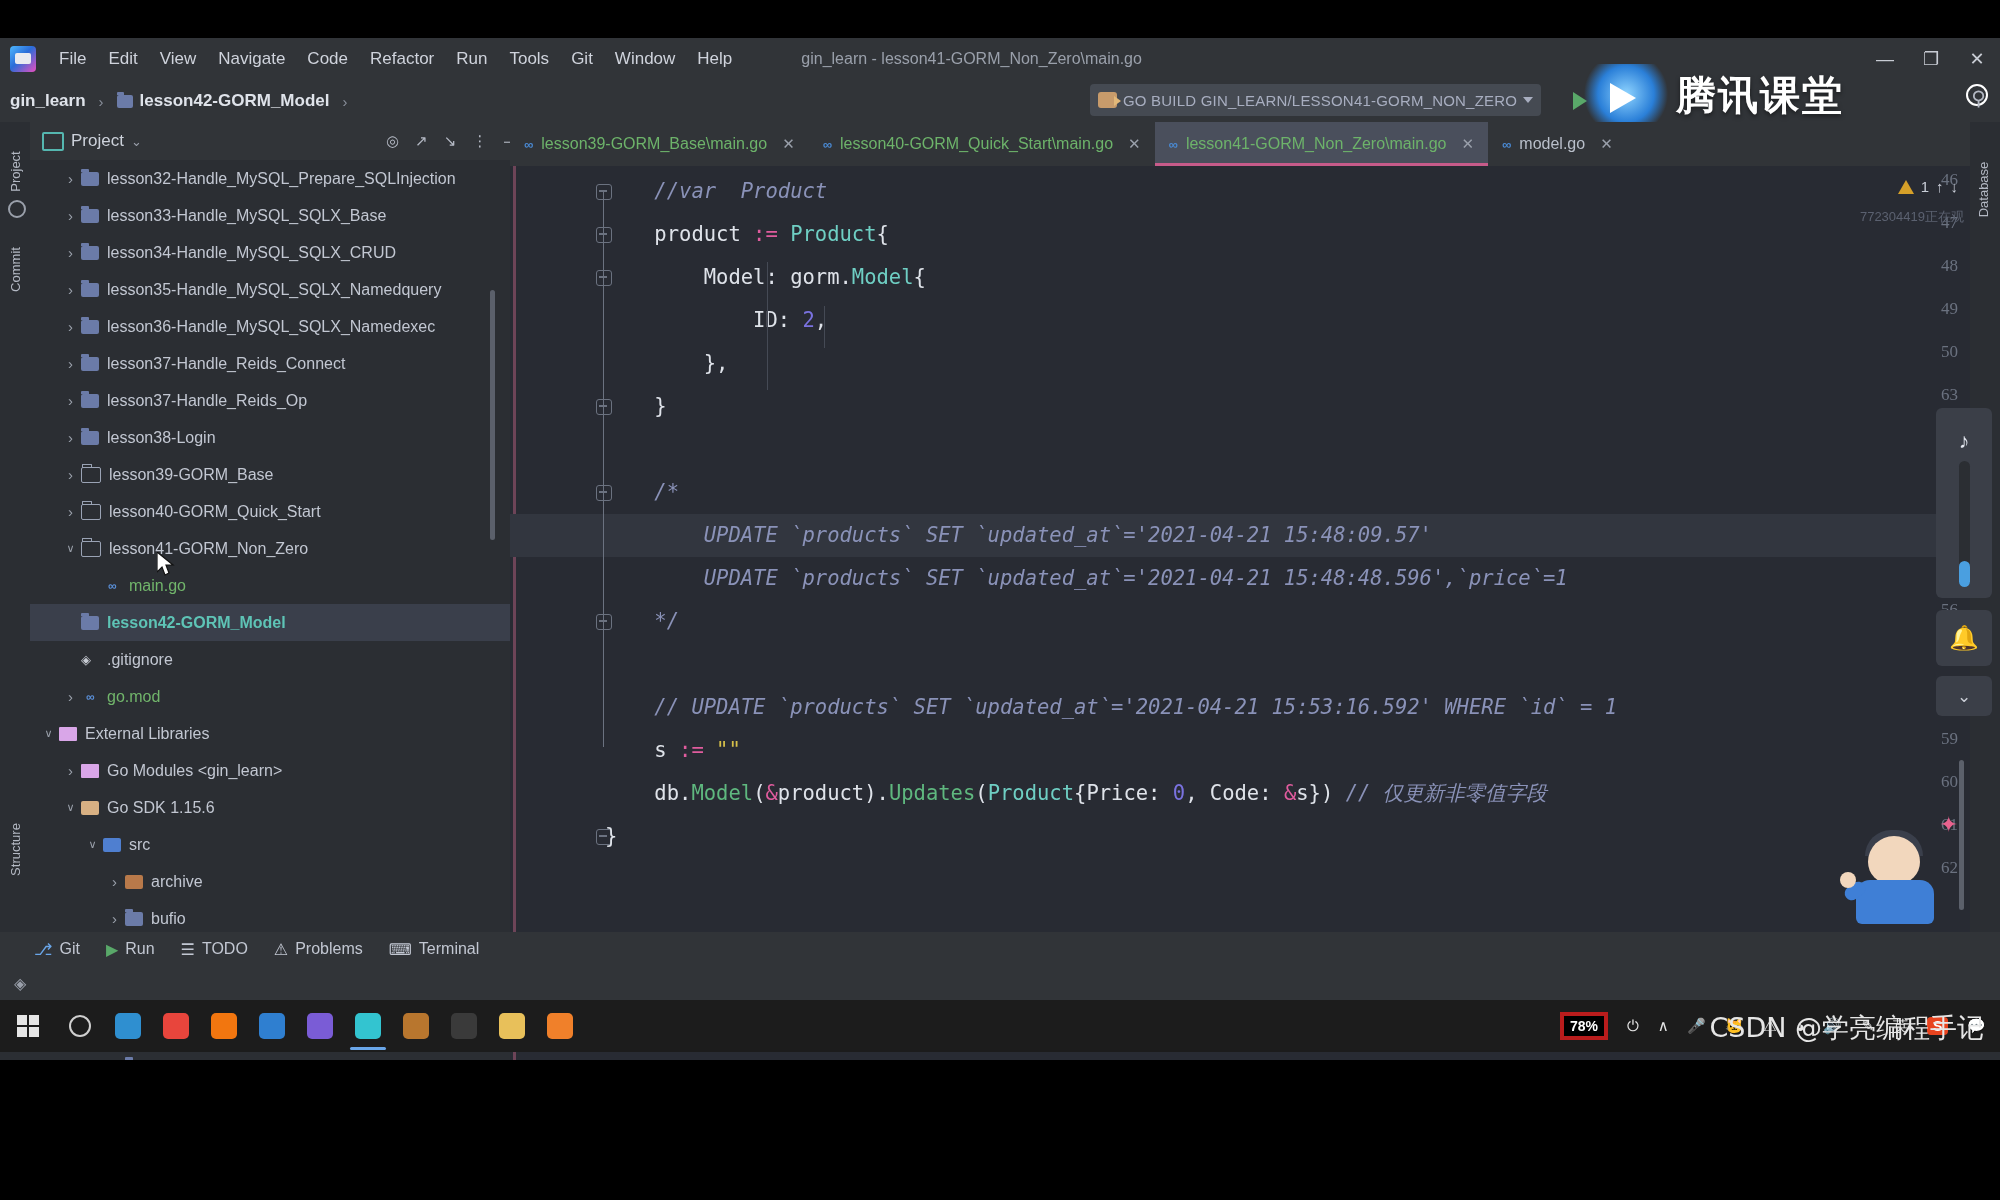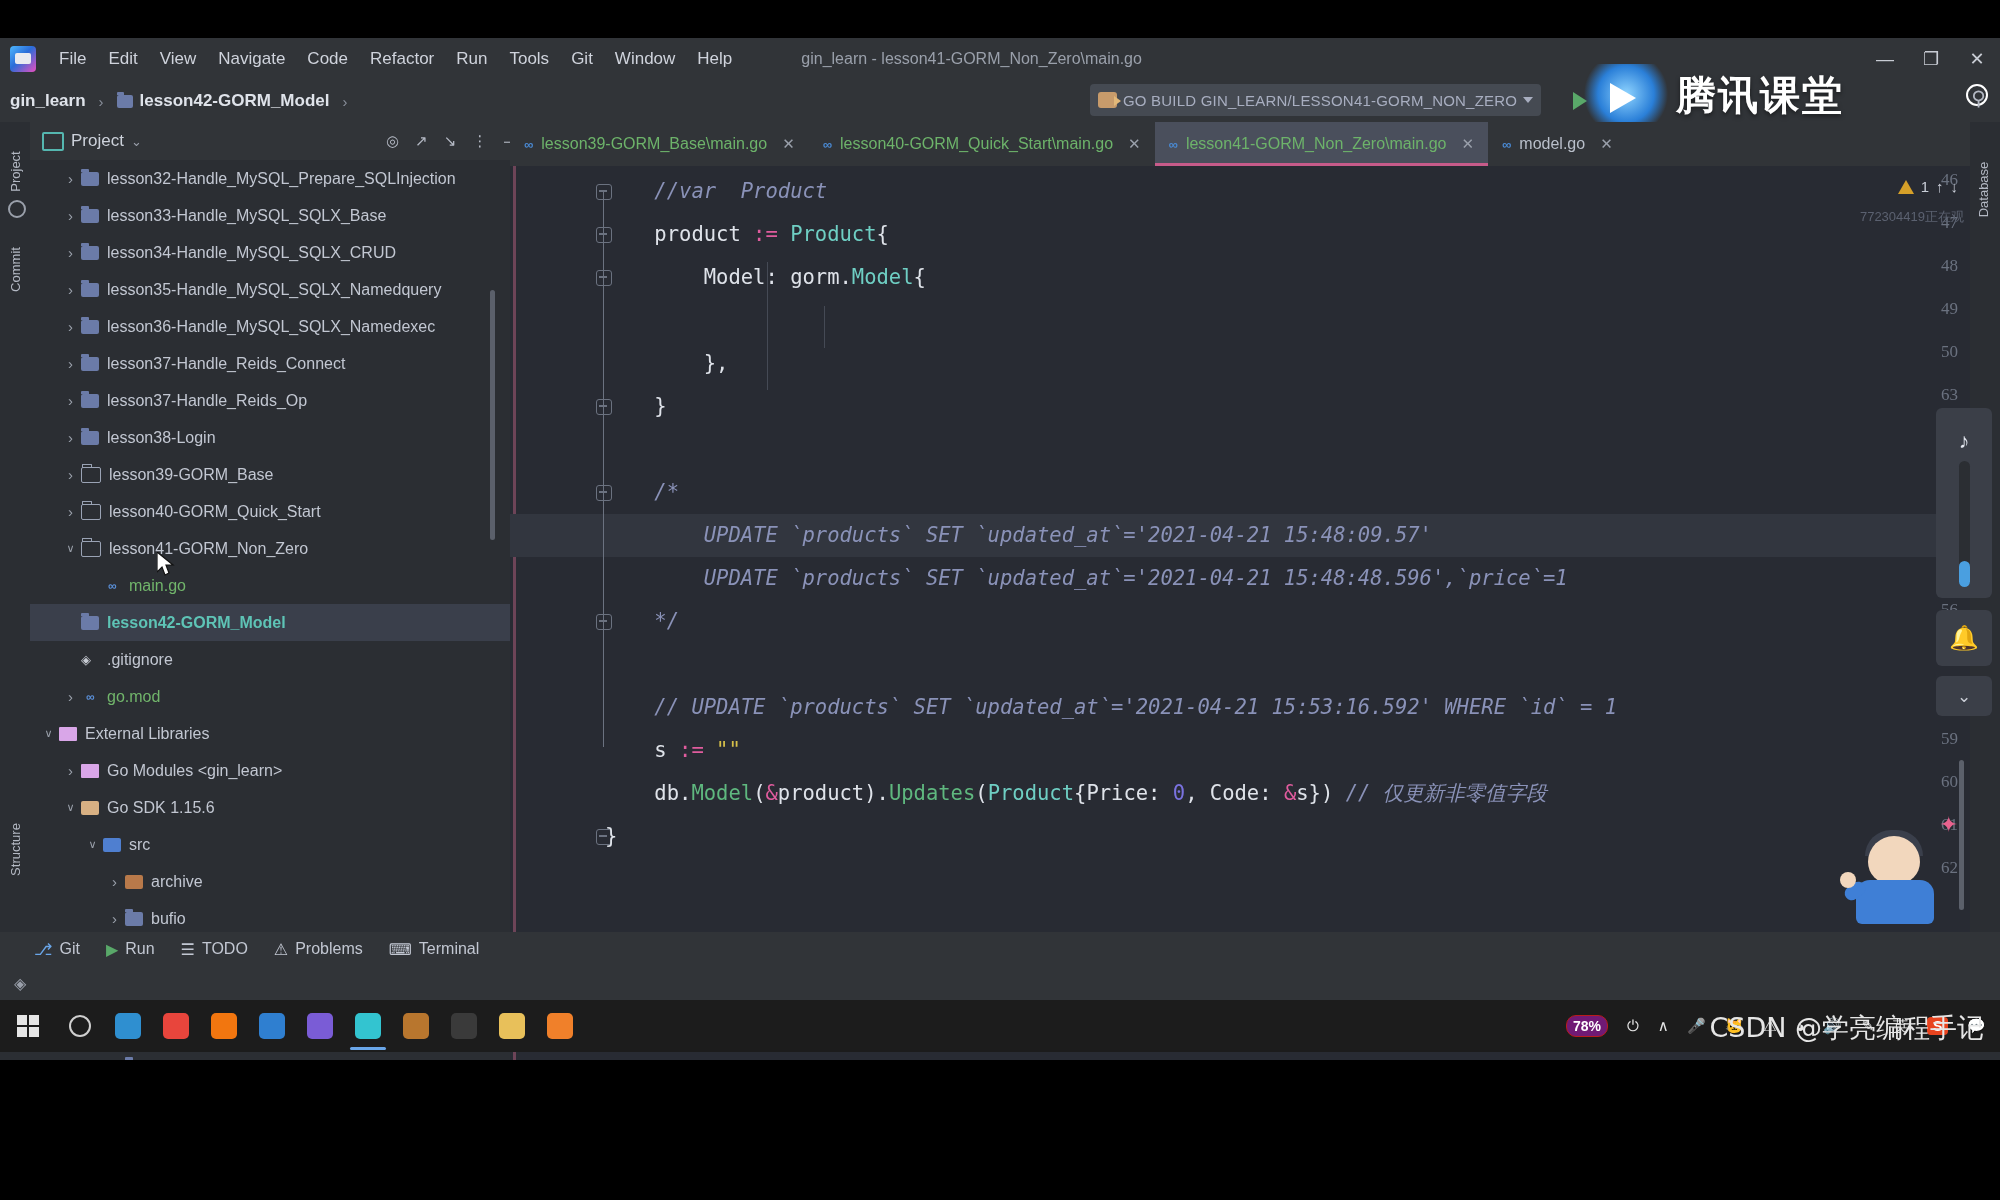--- a/index.html
+++ b/index.html
@@ -170,21 +170,21 @@
   .taskbar{position:absolute;left:0;bottom:0;width:2000px;height:52px;background:#1c1c1c;
            display:flex;align-items:center;}
   .tb-start{width:56px;height:52px;display:flex;align-items:center;justify-content:center;}
   .winlogo{width:22px;height:22px;display:grid;grid-template-columns:1fr 1fr;grid-template-rows:1fr 1fr;gap:2.5px;}
   .winlogo i{background:#e6e6e6;display:block;}
   .tb-ic{width:48px;height:52px;display:flex;align-items:center;justify-content:center;}
   .tb-sq{width:26px;height:26px;border-radius:5px;}
   .tb-active{position:relative;}
   .tb-active:after{content:"";position:absolute;left:6px;bottom:2px;right:6px;height:3px;background:#6aa6e8;border-radius:2px;}
   .tray{position:absolute;right:14px;display:flex;align-items:center;gap:19px;color:#e6e6e6;font-size:15px;}
-  .batt{background:#701a75;color:#fff;font-size:14px;font-weight:700;padding:2px 6px;border-radius:10px;border:1px solid #b91c1c;}
+  .batt{background:#000000;color:#fff;font-size:14px;font-weight:700;padding:2px 6px;border-radius:0;border:4px solid #b91c1c;}
   .wm{position:absolute;right:16px;bottom:6px;color:#e6e6e6;font-size:27px;font-family:"DejaVu Sans",sans-serif;}
 
   
   .cursor{position:absolute;left:155px;top:552px;width:0;height:0;
           border-left:2px solid transparent;}
   .cursor svg{position:absolute;left:0;top:0;}
 </style>
 </head>
 <body>
 
@@ -431,20 +431,21 @@
     <div class="lnum" style="top: 4px;">46</div>
         <div class="fold" style="top: 18px;"></div>
         <div class="codeline" style="top: 4px;"><span class="c-com">    //var  Product</span></div>
         <div class="lnum" style="top: 47px;">47</div>
         <div class="fold" style="top: 61px;"></div>
         <div class="codeline" style="top: 47px;">    product <span class="c-op">:=</span> <span class="c-typ">Product</span>{</div>
         <div class="lnum" style="top: 90px;">48</div>
         <div class="fold" style="top: 104px;"></div>
         <div class="codeline" style="top: 90px;">        Model: gorm.<span class="c-typ">Model</span>{</div>
         <div class="lnum" style="top: 133px;">49</div>
+        <div class="codeline" style="top: 133px;">            ID: <span class="c-num">2</span>,</div>
         <div class="lnum" style="top: 176px;">50</div>
         <div class="codeline" style="top: 176px;">        },</div>
         <div class="lnum" style="top: 219px;">63</div>
         <div class="fold" style="top: 233px;"></div>
         <div class="codeline" style="top: 219px;">    }</div>
         <div class="lnum" style="top: 262px;">52</div>
         <div class="codeline" style="top: 262px;"></div>
         <div class="lnum" style="top: 305px;">53</div>
         <div class="fold" style="top: 319px;"></div>
         <div class="codeline" style="top: 305px;"><span class="c-com">    /*</span></div>

